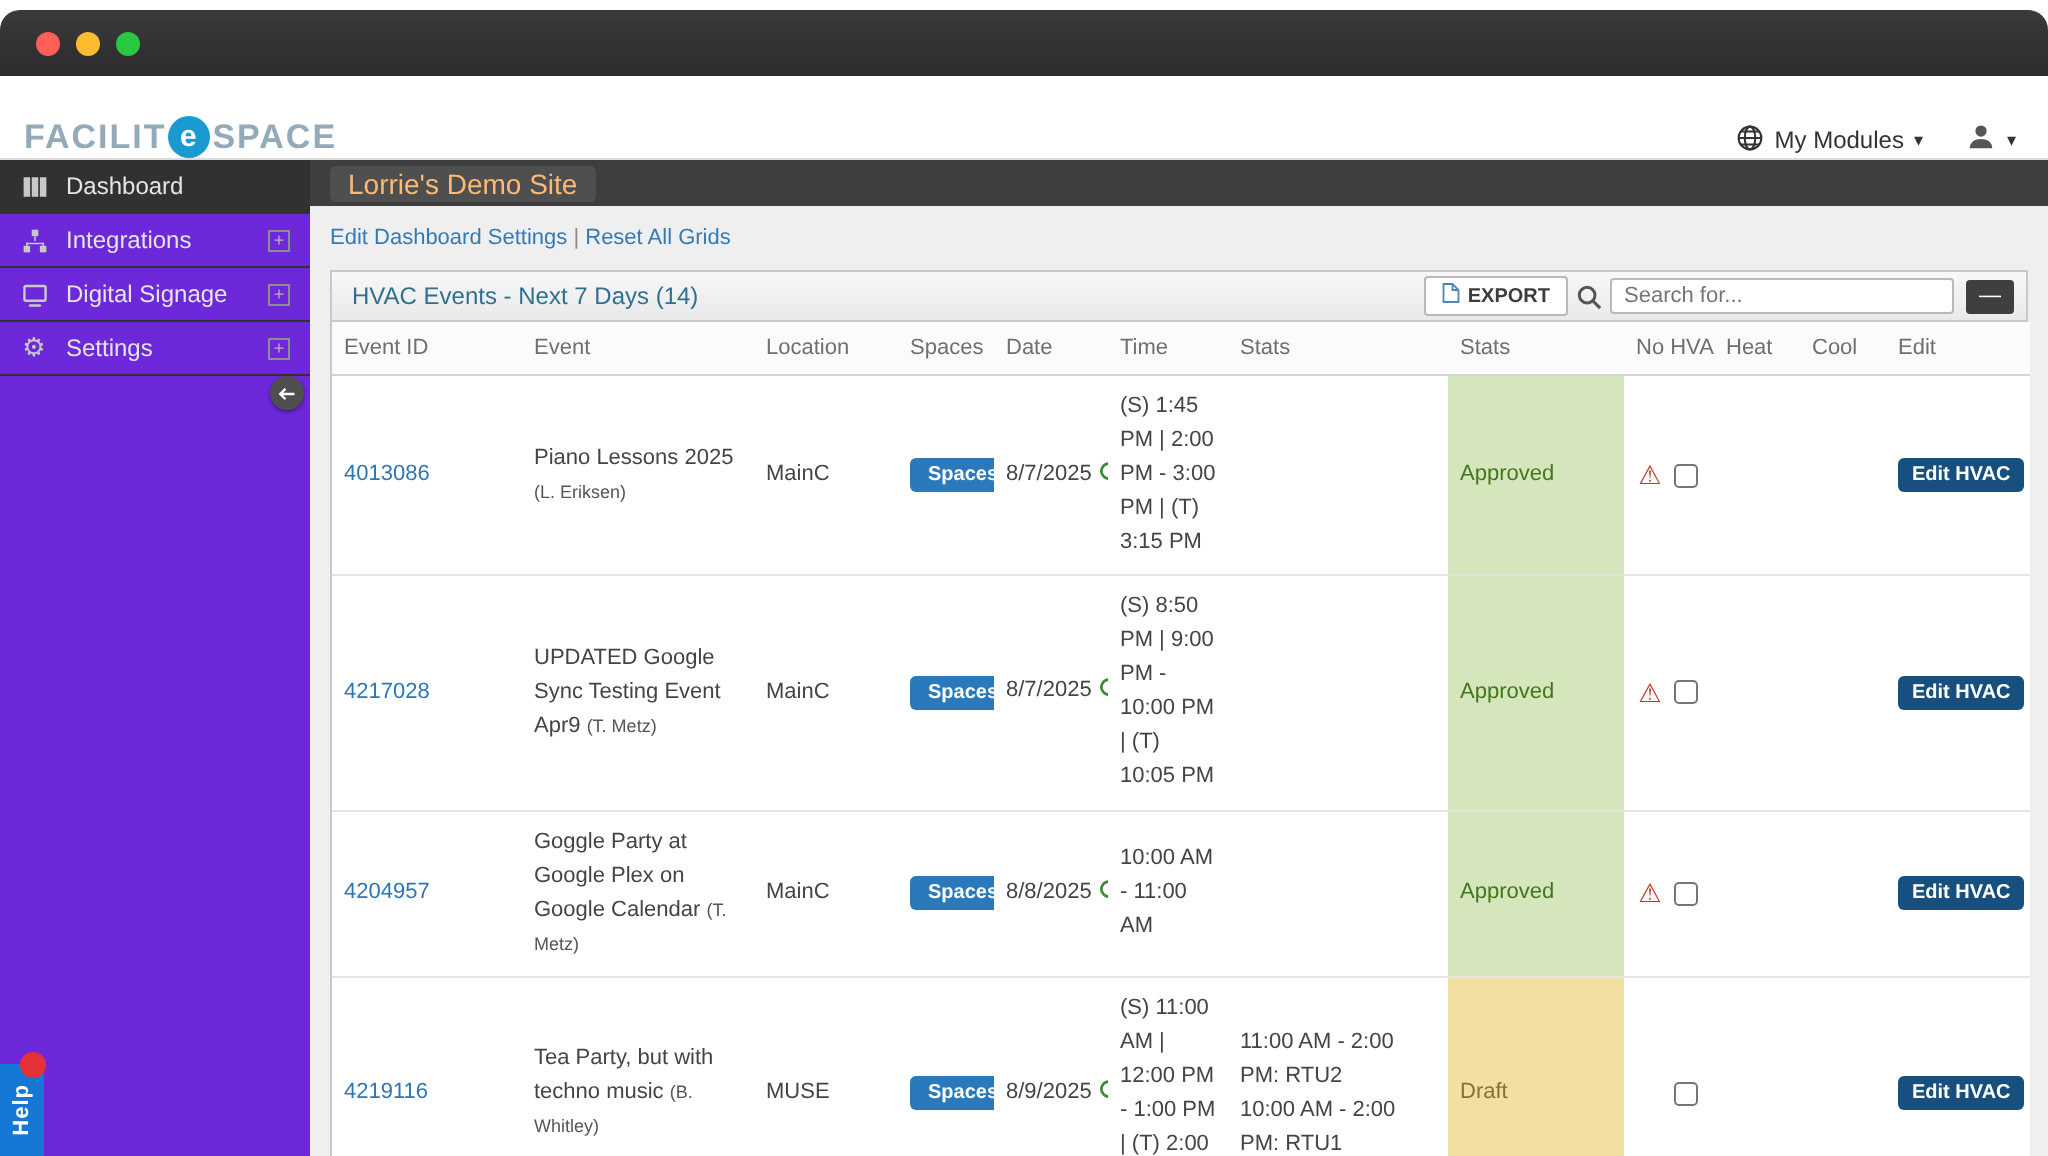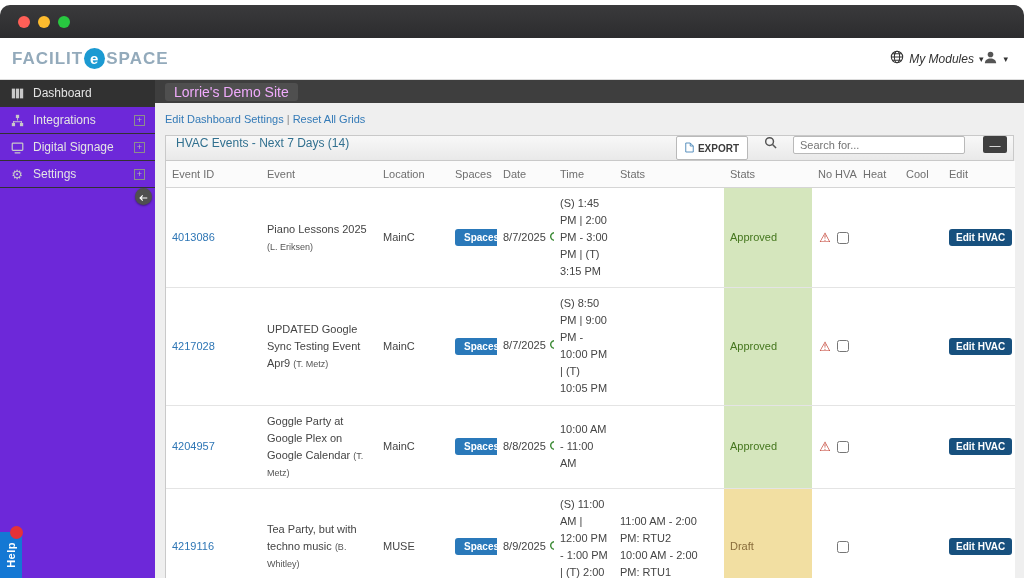--- a/index.html
+++ b/index.html
@@ -8,59 +8,59 @@
   .window { position:relative; width:1024px; height:573px; margin-top:5px;
     border-radius:10px 10px 0 0; overflow:hidden; background:#efefef; }
 
   
   .chrome { height:33px; background:linear-gradient(#3a3a3c,#2c2c2e);
     display:flex; align-items:center; padding-left:18px; gap:8px; }
   .tl { width:12px; height:12px; border-radius:50%; cursor:pointer; }
 
   
   .appheader { height:42px; background:#fff; border-bottom:1px solid #dcdcdc;
-    display:flex; align-items:center; justify-content:space-between; padding:0 16px 0 12px; }
+    display:flex; align-items:flex-end; justify-content:space-between; padding:0 16px 0 12px; }
   .logo { display:flex; align-items:center; font-size:17px; font-weight:bold;
     letter-spacing:1px; color:#93aabb; cursor:pointer; }
   .logo-e { display:inline-flex; align-items:center; justify-content:center;
     width:21px; height:21px; border-radius:50%; background:#1b9ad2; color:#fff;
     font-size:15px; margin:0 1px; text-transform:lowercase; }
-  .header-right { display:flex; align-items:center; font-size:12px; color:#333;font-style:italic; }
+  .header-right { display:flex; align-items:center; gap:22px; font-size:12px; color:#333; }
   .hr-group { display:flex; align-items:center; gap:5px; cursor:pointer; }
   .caret { font-size:9px; color:#333; }
 
   
   .appbody { display:flex; height:498px; }
   .sidebar { width:155px; flex-shrink:0; background:#6d28d9; position:relative; }
   .sb-item { display:flex; align-items:center; gap:9px; height:27px; padding:0 10px;
     font-size:12px; color:#e4e4e4; border-bottom:1px solid #323232; cursor:pointer; }
   .sb-item.active { background:#313131; }
   .sb-icon { width:14px; display:flex; justify-content:center; align-items:center;
     color:#c9c9c9; font-size:13px; }
   .sb-plus { margin-left:auto; width:11px; height:11px; border:1px solid #8d8d8d;
     color:#b5b5b5; font-size:9px; line-height:9px; text-align:center; cursor:pointer; }
   .back-btn { position:absolute; top:108px; right:3px; width:17px; height:17px;
     border-radius:50%; background:#4f4f4f; display:flex; align-items:center;
     justify-content:center; cursor:pointer; box-shadow:0 1px 2px rgba(0,0,0,.4); }
 
   .main { flex:1; min-width:0; display:flex; flex-direction:column; background:#efefef; }
   .sitebar { height:23px; background:#3e3e3e; display:flex; align-items:center; padding:0 10px; }
-  .sitebar-title { color:#f0abfc; font-size:14px; background:rgba(255,255,255,.09);
+  .sitebar-title { color:#fdba74; font-size:14px; background:rgba(255,255,255,.09);
     padding:1px 9px; border-radius:3px; }
   .content { flex:1; padding:8px 10px 0 10px; overflow:hidden; }
 
   .dash-header { display:flex; align-items:center; gap:6px; margin:6px 0 3px; }
   .dash-title { font-size:19px; color:#3d3d3d; }
   .dash-links { font-size:11px; margin:2px 0 10px; color:#8a8a8a; }
   .dash-links a { color:#337ab7; text-decoration:none; cursor:pointer; }
 
   
   .panel { background:#fff; border:1px solid #c9c9c9; }
   .panel-header { height:25px; background:linear-gradient(#f8f8f8,#e9e9e9);
-    border-bottom:1px solid #c9c9c9; display:flex; padding:0 6px; gap:16px; }
+    border-bottom:1px solid #c9c9c9; display:flex; align-items:center; padding:0 6px; gap:4px; }
   .panel-title { flex:1; color:#31708f; font-size:12px; padding-left:4px; }
   .export-btn { display:flex; align-items:center; gap:4px; background:#fff;
     border:1px solid #b9b9b9; border-radius:2px; font-size:10px; font-weight:bold;
     color:#3c3c3c; padding:2px 8px; cursor:pointer;margin-left:36px; }
   .search-icon { display:flex; cursor:pointer; }
   .search-input { width:172px; height:18px; border:1px solid #b9b9b9; border-radius:2px;
     font-size:11px; padding:0 6px; color:#333; font-family:inherit; }
   .min-btn { width:24px; height:17px; background:#3f3f3f; color:#fff; border:none;
     border-radius:2px; font-size:11px; line-height:10px; display:flex; align-items:center;
     justify-content:center; cursor:pointer; margin-left:2px; }

